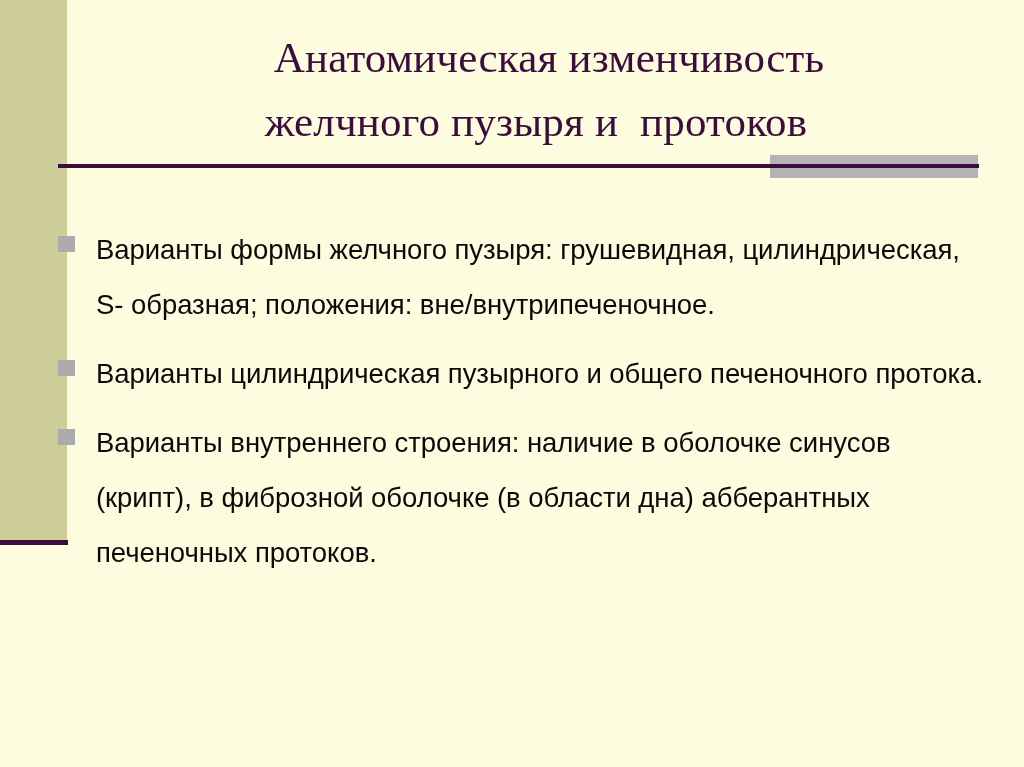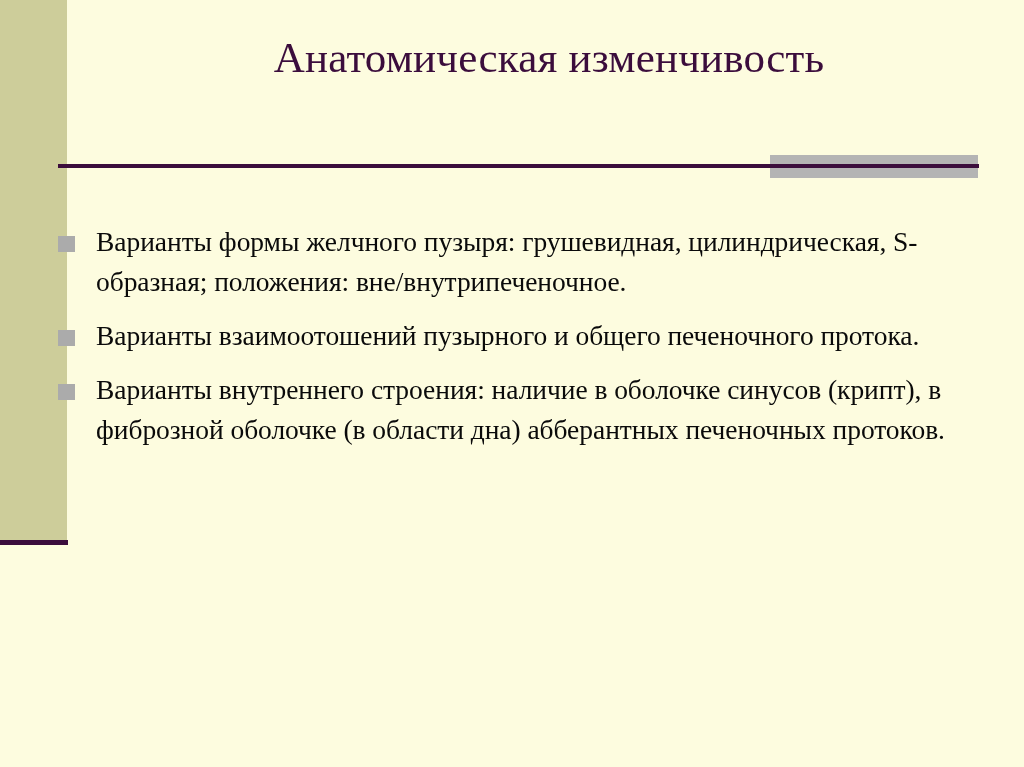--- a/index.html
+++ b/index.html
@@ -96,53 +96,54 @@
   .bullet-marker {
     position: absolute;
     left: 0px;
     top: 14px;
     width: 17px;
     height: 16px;
     background: #ababab;
   }
   .bullet-text {
     color: #0a0a0a;
-    font-family: Liberation Serif, serif;
+    font-family: Liberation Sans, sans-serif;
     font-size: 27.5px;
     font-weight: normal;
-    line-height: 40px;
+    line-height: 55px;
     white-space: pre-line;
     letter-spacing: -0.05px;
   }
 </style>
 </head>
 <body>
 
 <div id="slide">
 
   <div class="side-band"></div>
   <div class="side-band-rule"></div>
 
   <div class="title-block">
     <div class="title-line title-line-1">Анатомическая изменчивость</div>
+    <div class="title-line title-line-2">желчного пузыря и  протоков</div>
   </div>
 
   <div class="title-accent"></div>
   <div class="title-rule"></div>
 
   <div class="body-block">
 
     <div class="bullet-row">
       <span class="bullet-marker"></span>
       <div class="bullet-text">Варианты формы желчного пузыря: грушевидная, цилиндрическая, S- образная; положения: вне/внутрипеченочное.</div>
     </div>
 
     <div class="bullet-row">
       <span class="bullet-marker"></span>
-      <div class="bullet-text">Варианты взаимоотошений  пузырного и общего печеночного протока.</div>
+      <div class="bullet-text">Варианты цилиндрическая  пузырного и общего печеночного протока.</div>
     </div>
 
     <div class="bullet-row">
       <span class="bullet-marker"></span>
       <div class="bullet-text">Варианты внутреннего  строения: наличие в оболочке синусов (крипт), в фиброзной оболочке (в области дна) абберантных печеночных протоков.</div>
     </div>
 
   </div>
 
 </div>

